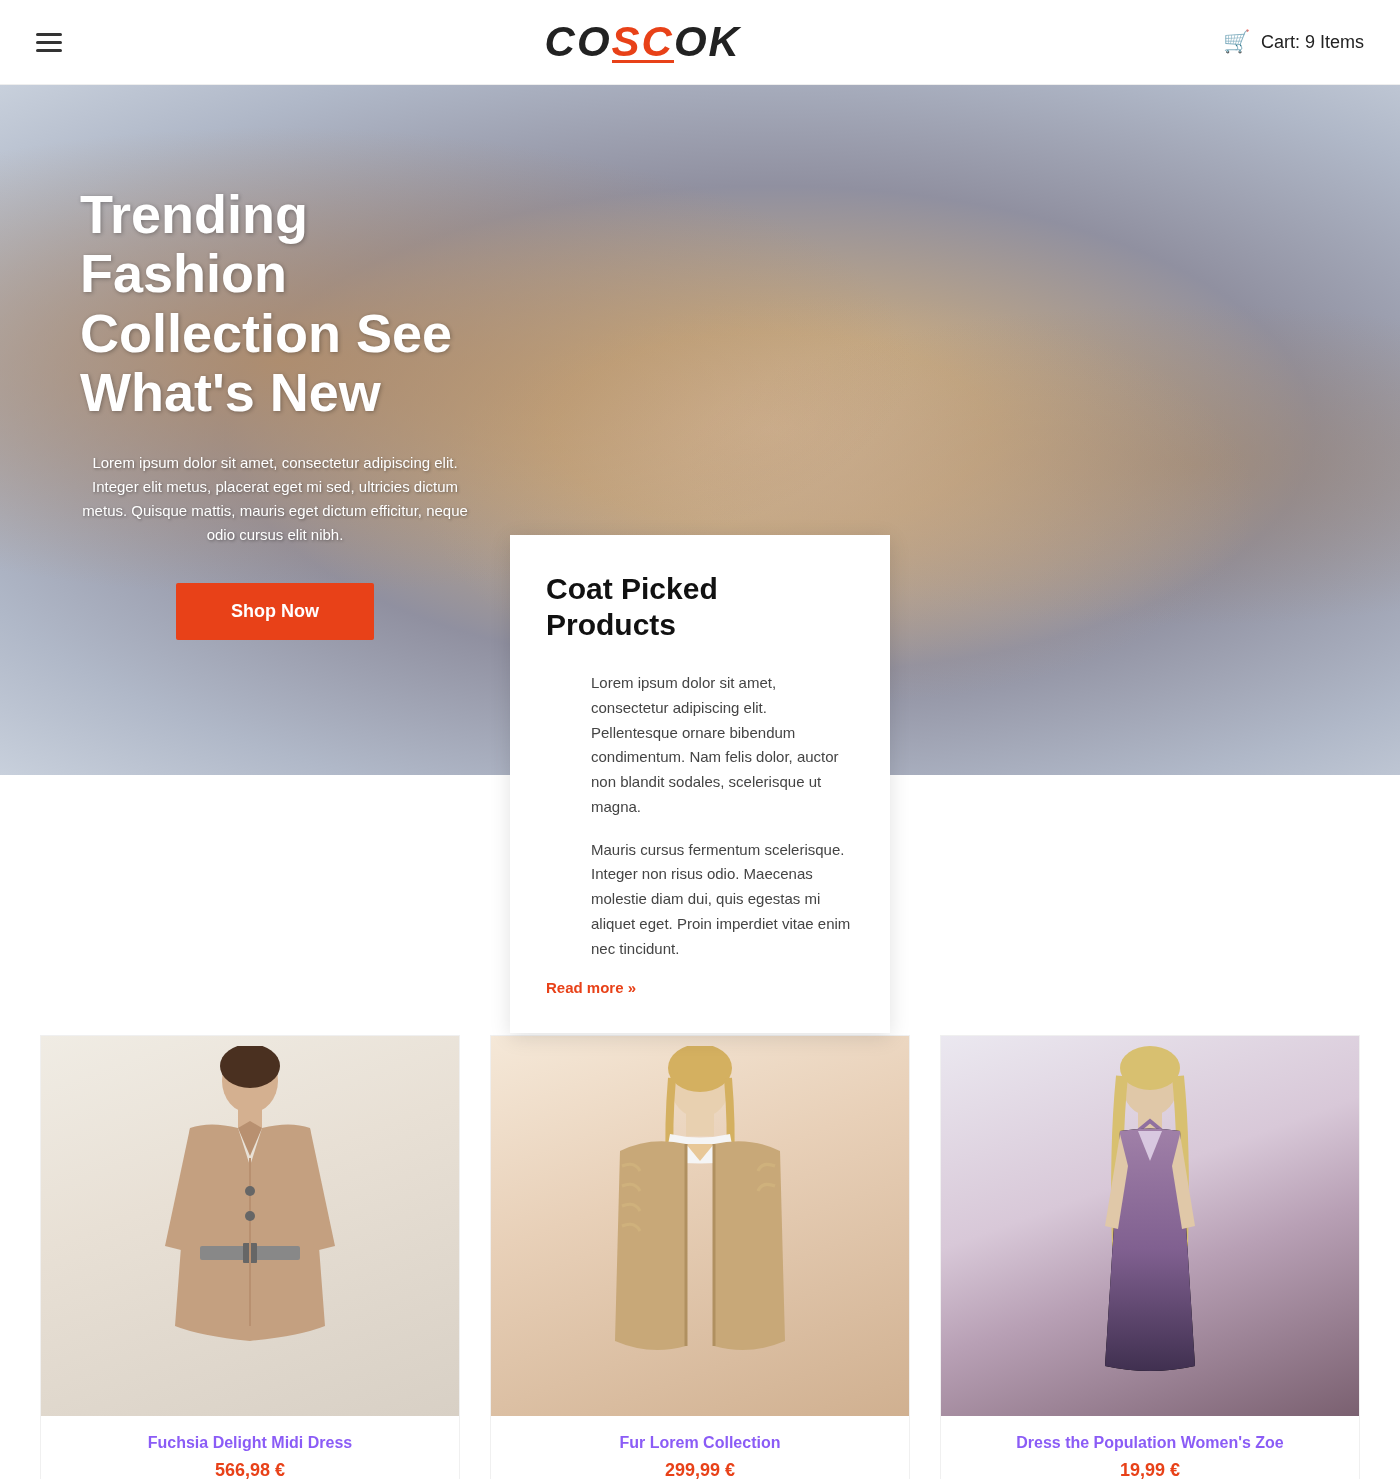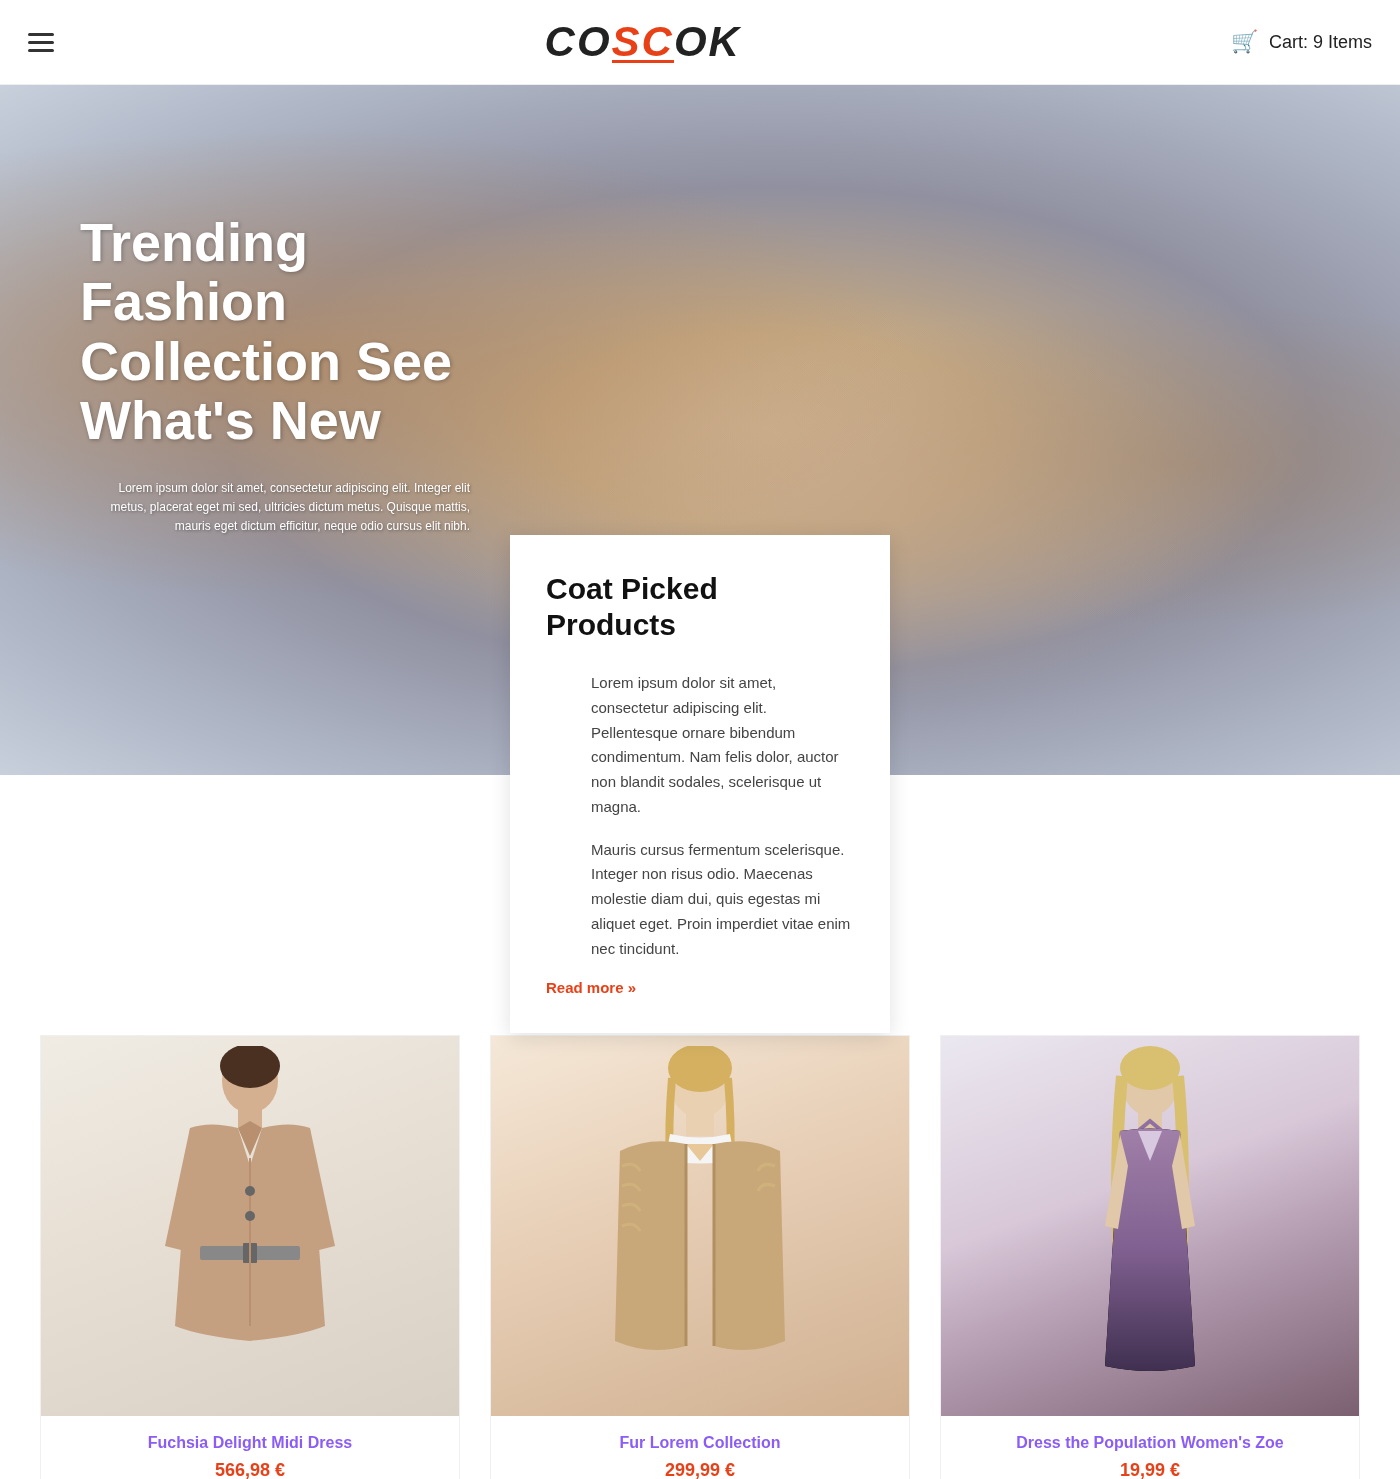--- a/index.html
+++ b/index.html
@@ -3,21 +3,21 @@
   <meta charset="utf-8">
   <style>
     * { margin: 0; padding: 0; box-sizing: border-box; }
     body { font-family: Arial, sans-serif; background: #fff; width: 1400px; }
 
     
     .header {
       display: flex;
       align-items: center;
       justify-content: space-between;
-      padding: 18px 28px;
+      padding: 18px 36px;
       background: #fff;
       border-bottom: 1px solid #eee;
     }
     .hamburger {
       display: flex;
       flex-direction: column;
       gap: 5px;
       cursor: pointer;
     }
     .hamburger span {
@@ -91,34 +91,33 @@
         radial-gradient(ellipse at 60% 60%, rgba(200,170,140,0.6) 0%, transparent 35%),
         radial-gradient(ellipse at 85% 55%, rgba(160,130,100,0.5) 0%, transparent 30%);
     }
 
     .hero-content {
       position: relative;
       z-index: 2;
       padding: 100px 50px 0 80px;
       max-width: 520px;
       color: #fff;
-      margin-top: 28px;
     }
     .hero-title {
       font-size: 54px;
       font-weight: 900;
       line-height: 1.1;
       margin-bottom: 28px;
       text-shadow: 1px 1px 4px rgba(0,0,0,0.3);
     }
     .hero-desc {
-      font-size: 12px;
+      font-size: 15px;
       line-height: 1.6;
       margin-bottom: 36px;
-      text-align: right;
+      text-align: center;
       text-shadow: 1px 1px 3px rgba(0,0,0,0.4);
     }
     .shop-now-btn {
       background: #e84118;
       color: #fff;
       border: none;
       padding: 18px 55px;
       font-size: 18px;
       font-weight: 700;
       cursor: pointer;
@@ -253,20 +252,21 @@
     <span class="cart-icon">🛒</span>
     <span>Cart: 9 Items</span>
   </div>
 </header>
 
 <section class="hero">
   <div class="hero-bg"></div>
   <div class="hero-content">
     <h1 class="hero-title">Trending Fashion Collection See What's New</h1>
     <p class="hero-desc">Lorem ipsum dolor sit amet, consectetur adipiscing elit. Integer elit metus, placerat eget mi sed, ultricies dictum metus. Quisque mattis, mauris eget dictum efficitur, neque odio cursus elit nibh.</p>
+    <button class="shop-now-btn">Shop Now</button>
   </div>
 </section>
 
 <div class="main-content">
 
   <div class="handpicked-card">
     <h2>
       <span>Coat Picked</span><br>
       <span>Products</span>
     </h2>

